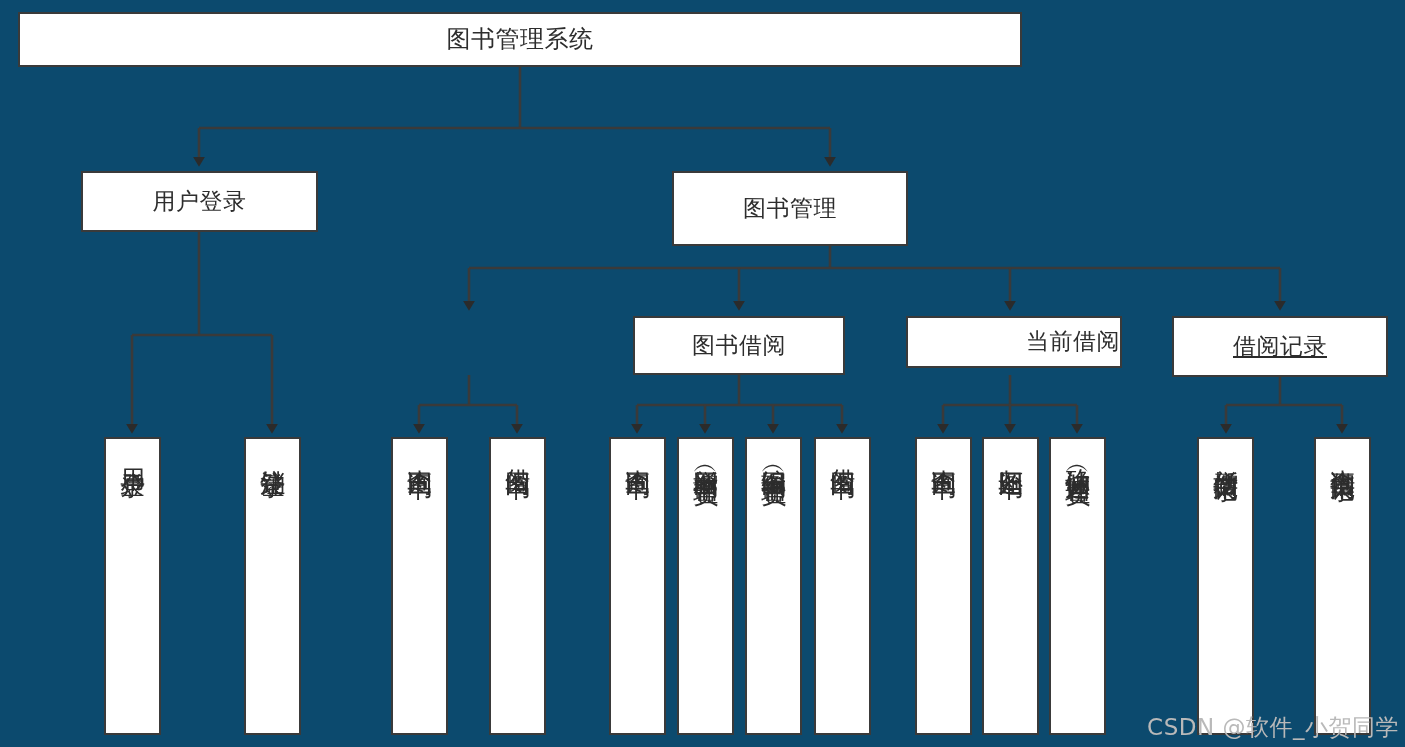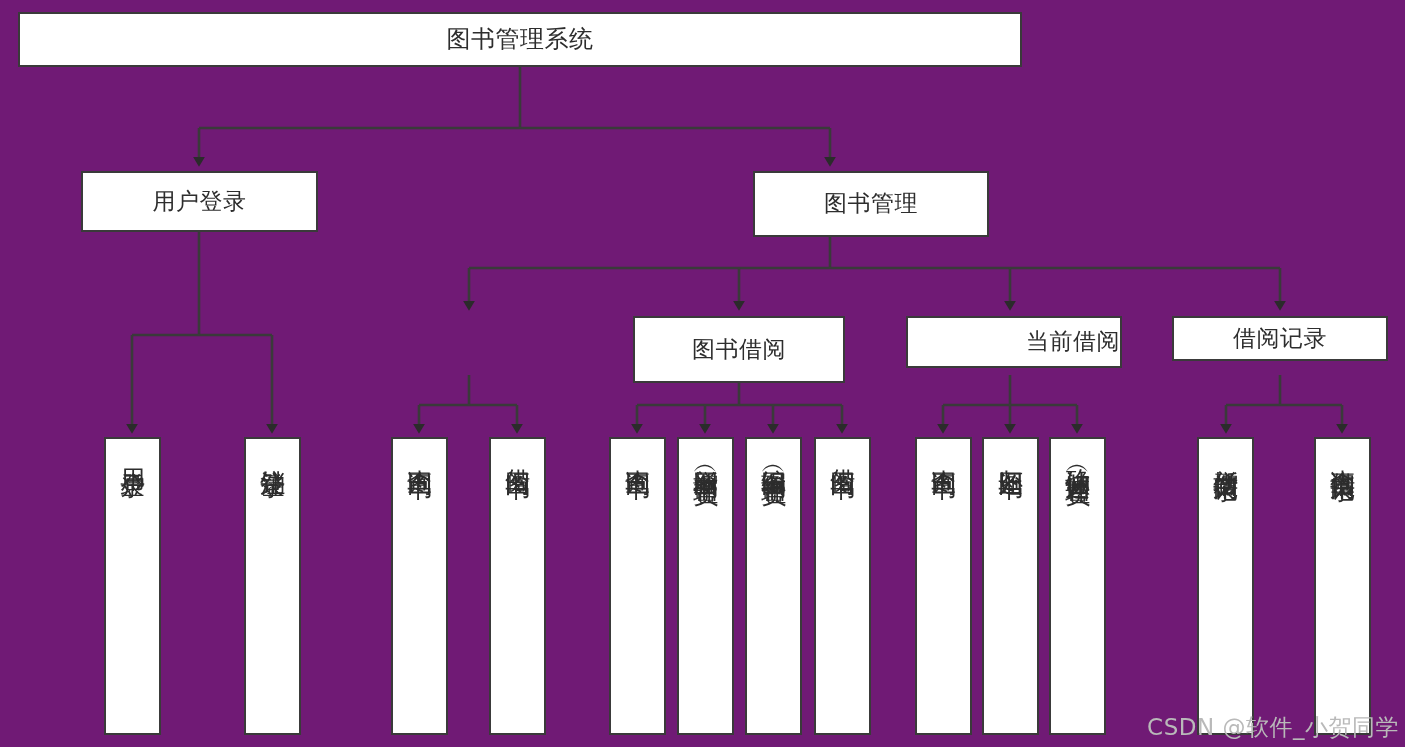--- a/index.html
+++ b/index.html
@@ -5,21 +5,21 @@
 <style>
   html,body{margin:0;padding:0;background:#ffffff;}
   body{
     font-family:"DejaVu Sans","Liberation Sans",sans-serif;
     color:#2b2b2b;
   }
   #canvas{
     position:relative;
     width:1405px;
     height:747px;
-    background:#701a75;
+    background:#0c4a6e;
     overflow:hidden;
   }
   svg.edges{
     position:absolute;
     left:0; top:0;
     width:1405px;
     height:747px;
     pointer-events:none;
   }
   .node{
@@ -126,34 +126,34 @@
   </svg>
 
   <div class="node horiz root" style="left:18px; top:12px; width:1004px; height:55px;">
     <span class="label">图书管理系统</span>
   </div>
 
   <div class="node horiz" style="left:81px; top:171px; width:237px; height:61px;">
     <span class="label">用户登录</span>
   </div>
 
-  <div class="node horiz" style="left:753px; top:171px; width:236px; height:66px;">
+  <div class="node horiz" style="left:672px; top:171px; width:236px; height:75px;">
     <span class="label">图书管理</span>
   </div>
 
 
-  <div class="node horiz" style="left:633px; top:316px; width:212px; height:67px;">
+  <div class="node horiz" style="left:633px; top:316px; width:212px; height:59px;">
     <span class="label">图书借阅</span>
   </div>
 
   <div class="node horiz" style="left:906px; top:316px; width:216px; height:52px;justify-content:flex-end;">
     <span class="label">当前借阅</span>
   </div>
 
-  <div class="node horiz" style="left:1172px; top:316px; width:216px; height:45px;">
+  <div class="node horiz" style="left:1172px; top:316px; width:216px; height:61px;text-decoration:underline;">
     <span class="label">借阅记录</span>
   </div>
 
   <div class="node vert" style="left:104px; top:437px; width:57px; height:298px;">
     <span class="label">用户登录</span>
   </div>
   <div class="node vert" style="left:244px; top:437px; width:57px; height:298px;">
     <span class="label">注销登录</span>
   </div>
 

